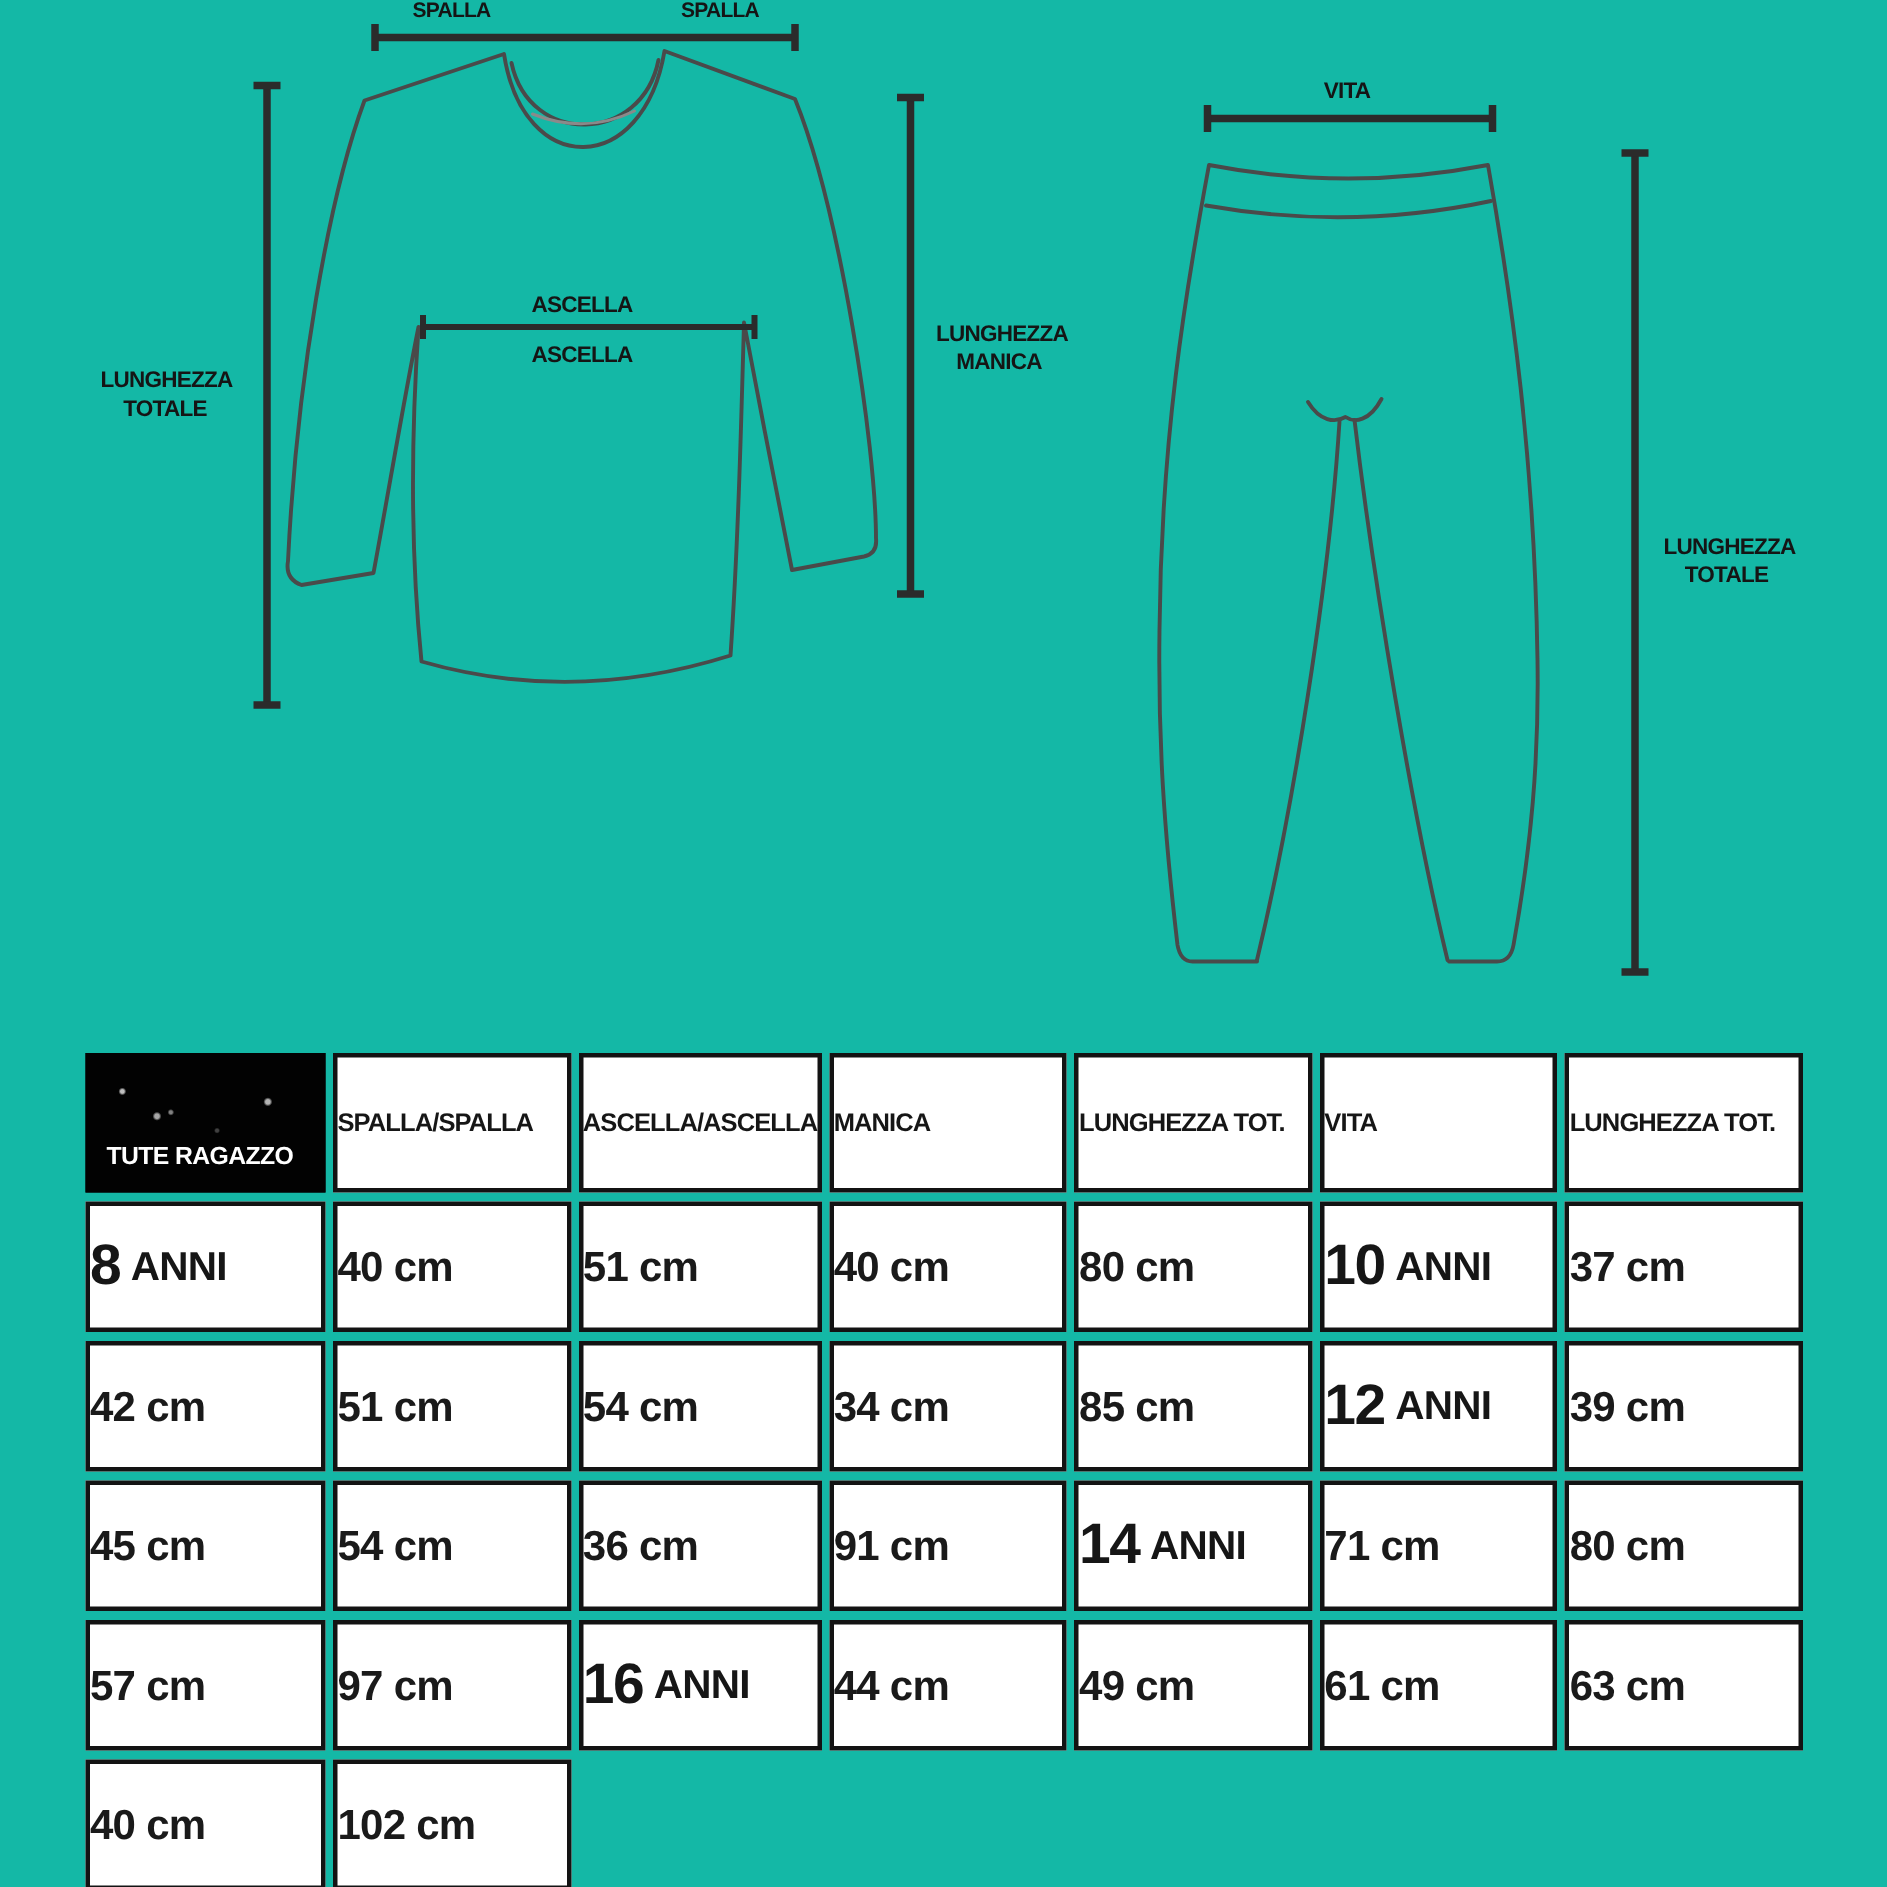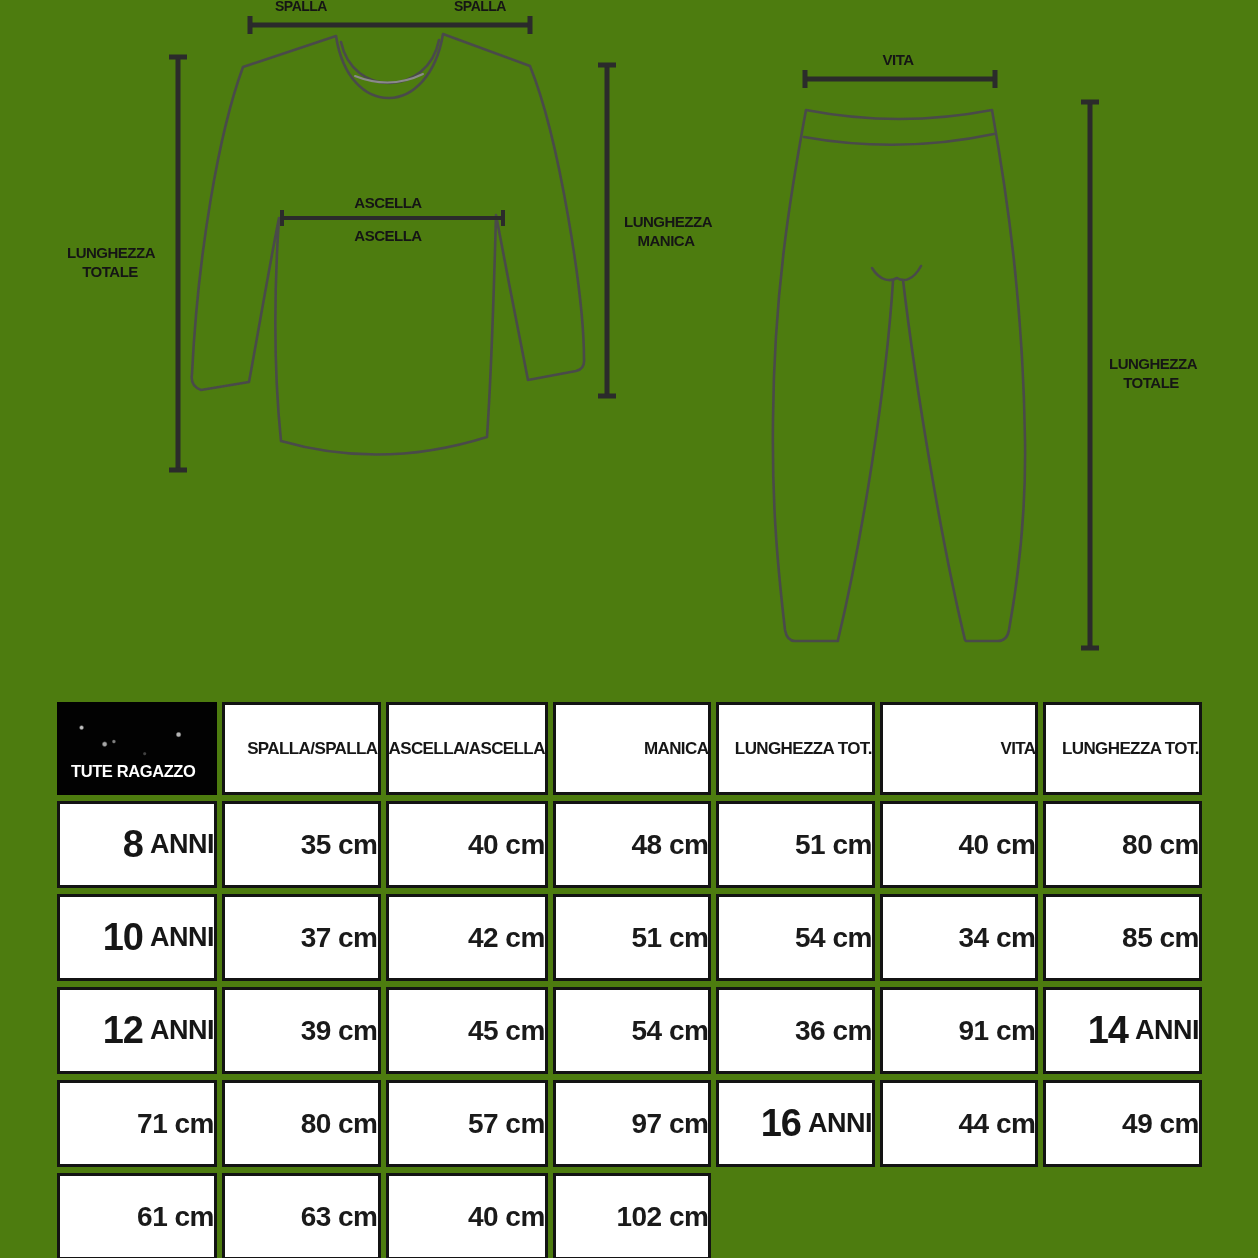--- a/index.html
+++ b/index.html
@@ -5,21 +5,21 @@
   html, body {
     margin: 0;
     padding: 0;
     background: #ffffff;
     font-family: "Liberation Sans", sans-serif;
   }
   .canvas {
     position: relative;
     width: 1258px;
     height: 1258px;
-    background: #4d7c0f;
+    background: #14b8a6;
     overflow: hidden;
   }
   .diagram-svg {
     position: absolute;
     left: 0;
     top: 0;
   }
   .svg-label {
     font-family: "Liberation Sans", sans-serif;
     font-weight: bold;
@@ -35,21 +35,21 @@
     display: grid;
     grid-template-columns: 160px repeat(6, 1fr);
     gap: 6px 5px;
   }
   .cell {
     box-sizing: border-box;
     border: 3px solid #131313;
     background: #ffffff;
     display: flex;
     align-items: center;
-    justify-content: flex-end;
+    justify-content: flex-start;
     height: 87px;
     white-space: nowrap;
   }
   .hcell {
     height: 93px;
     font-weight: bold;
     font-size: 17px;
     letter-spacing: -0.6px;
     color: #161616;
   }
@@ -217,27 +217,21 @@
     </div>
     <div class="cell hcell">
       <span>LUNGHEZZA TOT.</span>
     </div>
 
     <div class="cell acell">
       <span class="age-num">8</span>
       <span class="age-word">ANNI</span>
     </div>
     <div class="cell vcell">
-        <span>35 cm</span>
-      </div>
-    <div class="cell vcell">
         <span>40 cm</span>
-      </div>
-    <div class="cell vcell">
-        <span>48 cm</span>
       </div>
     <div class="cell vcell">
         <span>51 cm</span>
       </div>
     <div class="cell vcell">
         <span>40 cm</span>
       </div>
     <div class="cell vcell">
         <span>80 cm</span>
       </div>

